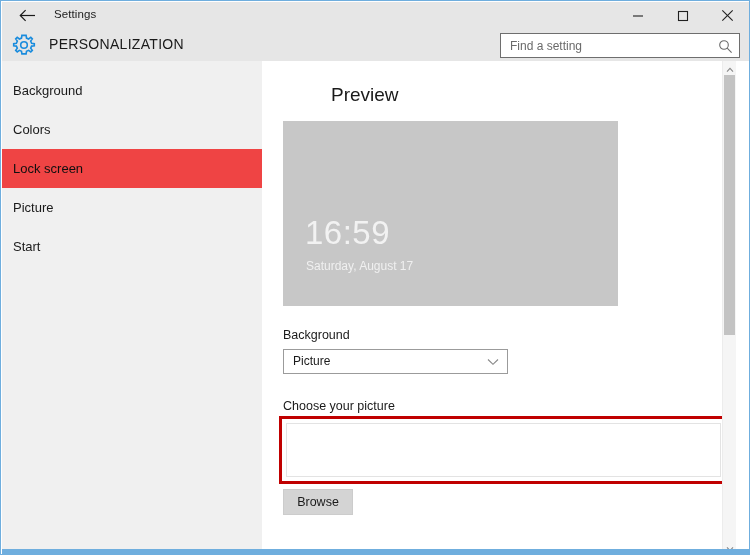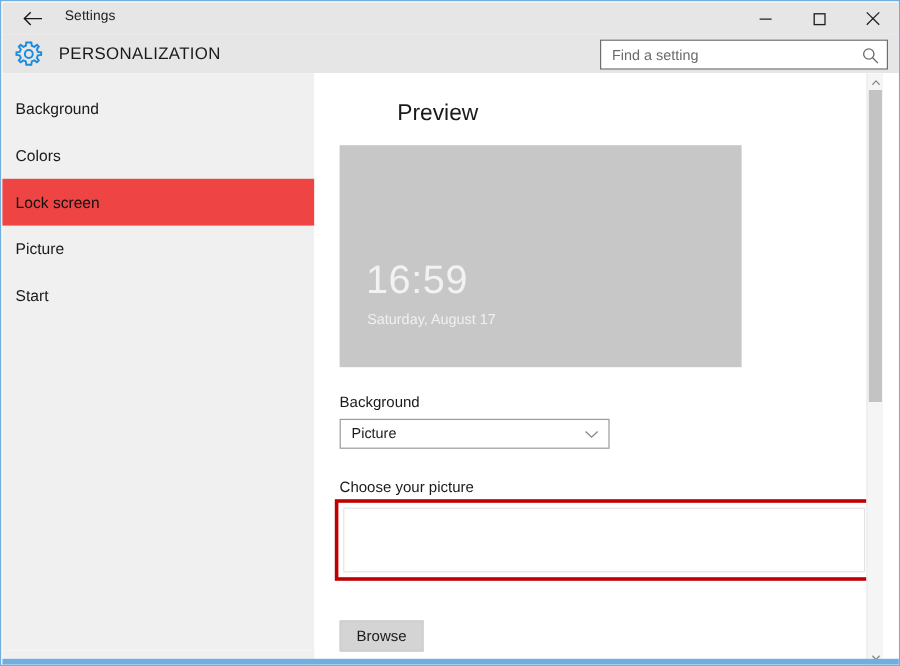--- a/index.html
+++ b/index.html
@@ -228,21 +228,20 @@
   #browse-button {
     position: absolute;
     left: 21px; top: 428px;
     width: 70px; height: 26px;
     background: #d4d4d4;
     border: 1px solid #cccccc;
     display: flex; align-items: center; justify-content: center;
     font-size: 12.5px;
     color: #1a1a1a;
     cursor: pointer;
-    margin-top: 28px;
   }
 
   
   #scrollbar {
     position: absolute;
     right: 0; top: 0;
     width: 14px; height: 493px;
     background: #f5f5f5;
     border-left: 1px solid #ececec;
   }

